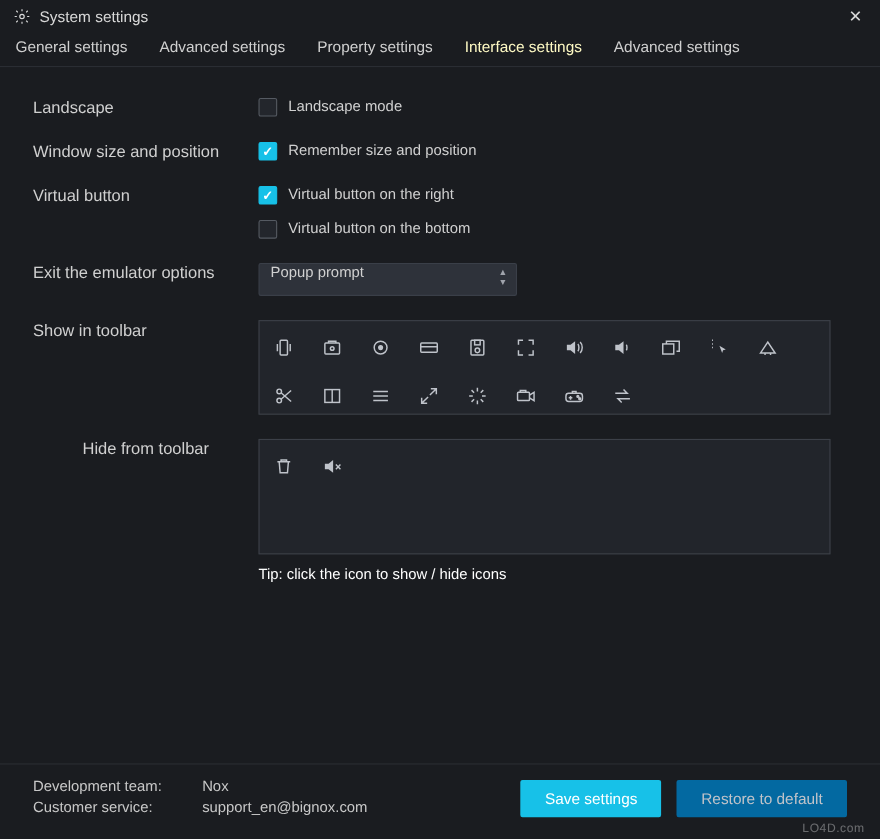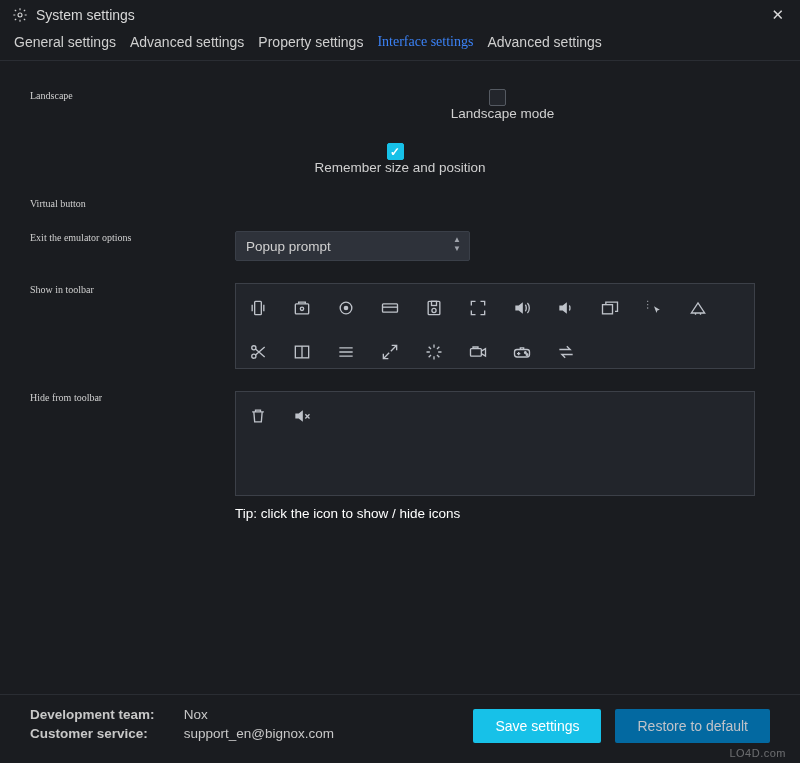--- a/index.html
+++ b/index.html
@@ -19,37 +19,37 @@
   }
   .titlebar .gear {
     width: 16px; height: 16px; margin-right: 8px;
     display: inline-flex; align-items: center; justify-content: center;
   }
   .titlebar .title { font-size: 14px; }
   .titlebar .spacer { flex: 1; }
   .titlebar .close { font-size: 15px; color: #d8d8d8; padding: 0 6px; cursor: pointer; }
 
   .tabs {
-    display: flex; gap: 14px;
+    display: flex; gap: 29px;
     padding: 8px 14px 10px 14px;
     border-bottom: 1px solid #2a2d33;
     font-size: 14px;
   }
   .tab { color: #cfcfcf; cursor: pointer; }
-  .tab.active { color: #3b82f6; font-family: Liberation Serif, serif; }
+  .tab.active { color: #fef9c3; }
 
   .content { padding: 28px 30px 0 30px; }
   .row { display: flex; align-items: flex-start; margin-bottom: 22px; }
   .row-label {
     width: 205px; padding-top: 1px;
-    color: #d0d0d0; font-size: 10px; font-family: Liberation Serif, serif;
+    color: #d0d0d0; font-size: 15px;
   }
   .row-body { flex: 1; }
 
-  .checkbox-line { display: flex; align-items: center; margin-bottom: 14px; flex-direction: column; }
+  .checkbox-line { display: flex; margin-bottom: 14px; }
   .checkbox-line:last-child { margin-bottom: 0; }
   .cb {
     width: 17px; height: 17px;
     border: 1px solid #555a62;
     border-radius: 2px;
     margin-right: 10px;
     display: inline-flex; align-items: center; justify-content: center;
     background: #23262c;
     cursor: pointer;
   }
@@ -57,21 +57,21 @@
   .cb.checked::after { content: "✓"; color: #fff; font-size: 12px; font-weight: bold; line-height: 1; }
   .cb-label { color: #d0d0d0; font-size: 13.5px; }
 
   .select {
     width: 235px; height: 30px;
     background: #2e323a;
     border: 1px solid #3a3f48;
     border-radius: 2px;
     color: #d0d0d0;
     padding: 0 32px 0 10px;
-    display: flex; align-items: center;
+    display: flex; align-items: flex-start;
     position: relative;
     cursor: pointer;
     font-size: 13.5px;
   }
   .select .chevs {
     position: absolute; right: 8px; top: 4px;
     display: flex; flex-direction: column; gap: 1px;
     color: #a0a4ac; font-size: 8px; line-height: 1;
   }
 
@@ -95,21 +95,21 @@
   .tip { color: #ffffff; font-size: 13.5px; }
 
   .footer {
     position: absolute; left: 0; right: 0; bottom: 0;
     padding: 12px 30px 18px 30px;
     display: flex; align-items: center;
     border-top: 1px solid #2a2d33;
   }
   .footer-left { flex: 1; font-size: 13.5px; color: #c8c8c8; }
   .footer-left div { margin-bottom: 4px; }
-  .footer-left .lbl { display: inline-block; width: 150px; font-weight: bold; }
+  .footer-left .lbl { display: inline-block; width: 150px; }
   .btn {
     height: 34px; padding: 0 22px;
     display: inline-flex; align-items: center; justify-content: flex-end;
     font-size: 14px; cursor: pointer;
     margin-left: 14px;
     border-radius: 2px;
   }
   .btn.primary { background: #17c1e8; color: #fff; }
   .btn.secondary { background: #0369a1; color: #c0c3c9; }
 
@@ -152,30 +152,41 @@
     <div class="row-label">Landscape</div>
     <div class="row-body">
       <div class="checkbox-line">
         <span class="cb"></span>
         <span class="cb-label">Landscape mode</span>
       </div>
     </div>
   </div>
 
   <div class="row">
+    <div class="row-label">Window size and position</div>
     <div class="row-body">
       <div class="checkbox-line">
         <span class="cb checked"></span>
         <span class="cb-label">Remember size and position</span>
       </div>
     </div>
   </div>
 
   <div class="row">
     <div class="row-label">Virtual button</div>
+    <div class="row-body">
+      <div class="checkbox-line">
+        <span class="cb checked"></span>
+        <span class="cb-label">Virtual button on the right</span>
+      </div>
+      <div class="checkbox-line">
+        <span class="cb"></span>
+        <span class="cb-label">Virtual button on the bottom</span>
+      </div>
+    </div>
   </div>
 
   <div class="row">
     <div class="row-label">Exit the emulator options</div>
     <div class="row-body">
       <div class="select">
         <span>Popup prompt</span>
         <span class="chevs">
             <span>▲</span>
             <span>▼</span>
@@ -301,21 +312,21 @@
           </span>
         <span class="tool-icon">
             <svg viewBox="0 0 24 24">
               <path d="M4 9h13l-4-4M20 15H7l4 4"></path>
             </svg>
           </span>
       </div>
     </div>
   </div>
 
-  <div class="row" style="margin-bottom:8px;">
+  <div class="row" style="margin-bottom:8px;text-align:center;">
     <div class="row-label">Hide from toolbar</div>
     <div class="row-body">
       <div class="toolbox hide">
         <span class="tool-icon">
             <svg viewBox="0 0 24 24">
               <path d="M5 7h14M9 7V5h6v2M7 7l1 12h8l1-12"></path>
             </svg>
           </span>
         <span class="tool-icon">
             <svg viewBox="0 0 24 24">

